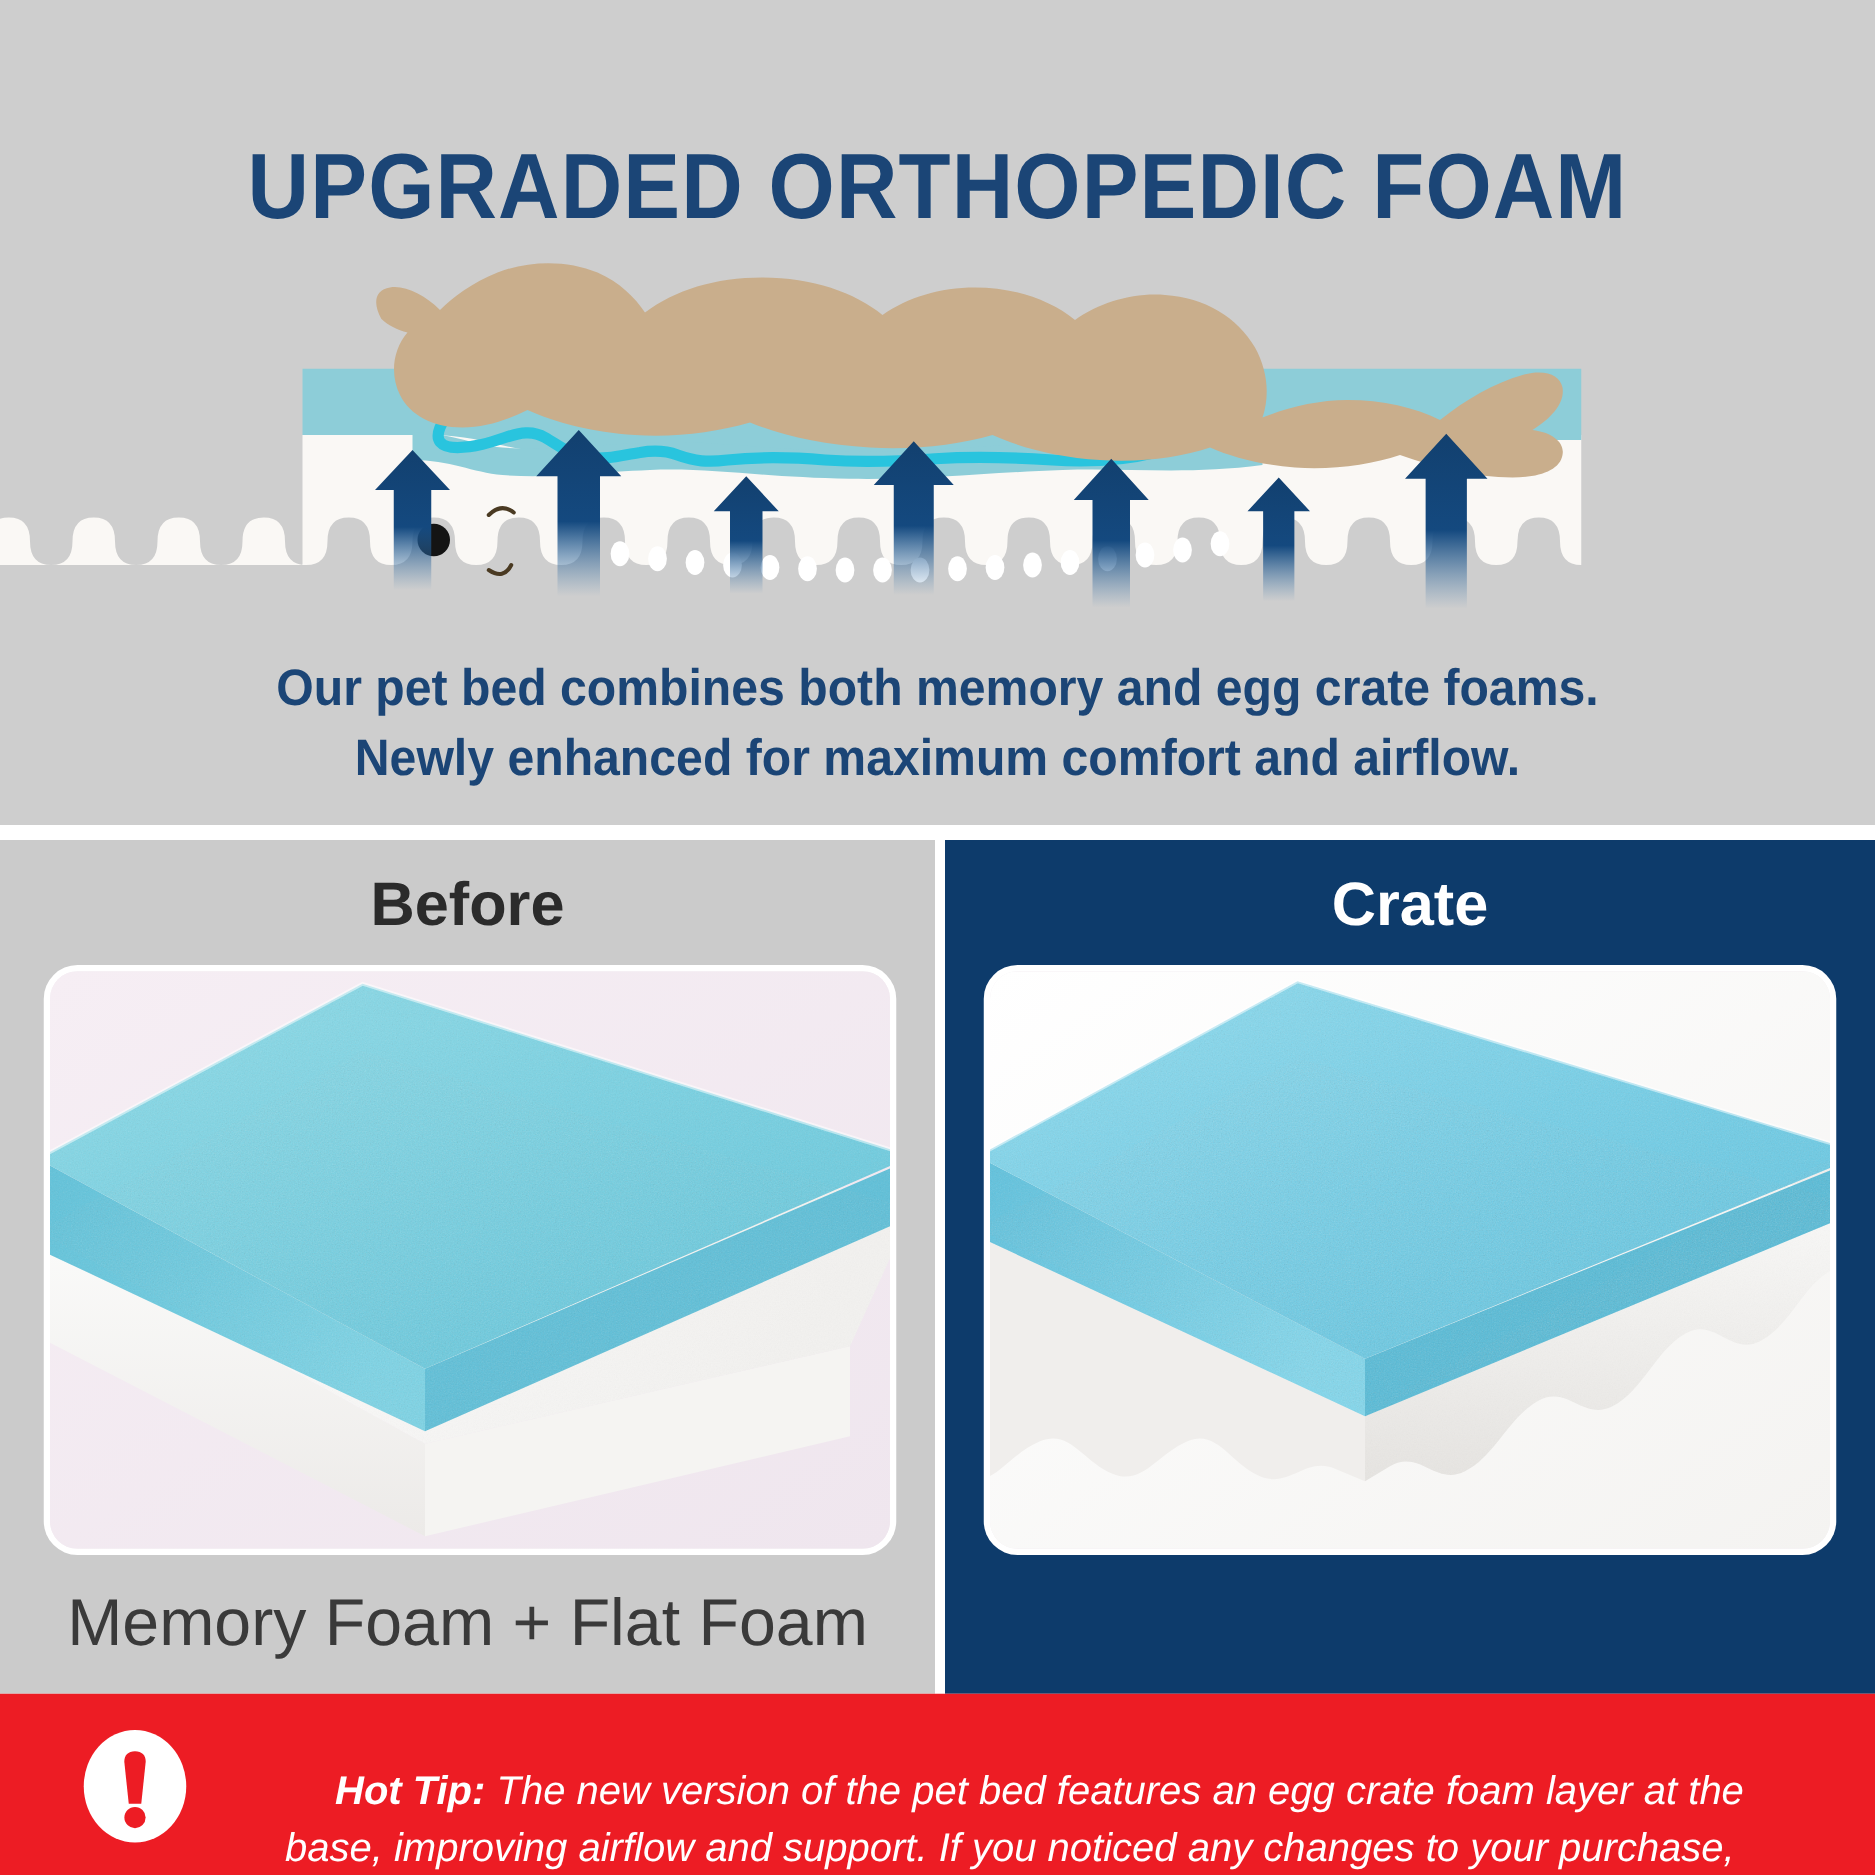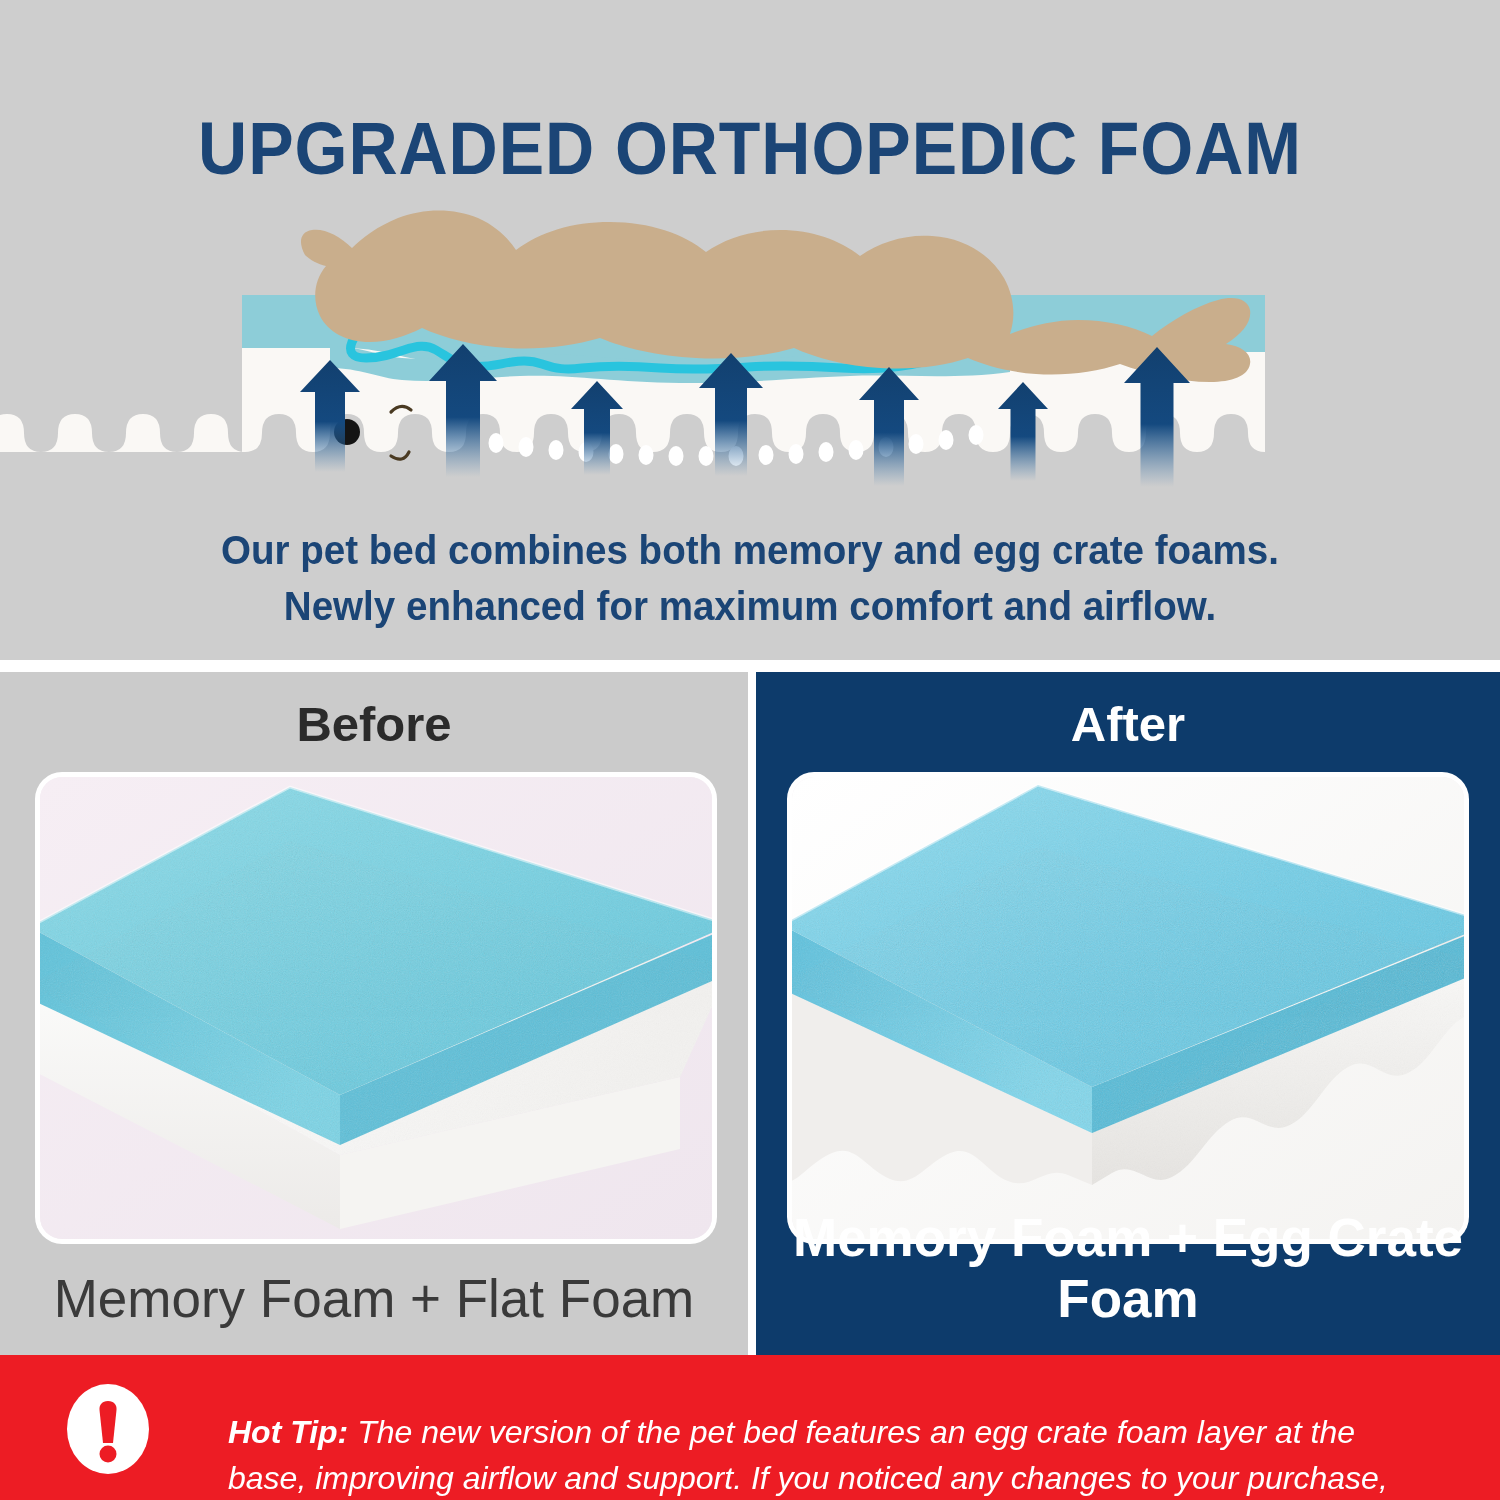--- a/index.html
+++ b/index.html
@@ -79,21 +79,21 @@
   }
   .tip-icon{
     position:absolute;left:62px;top:28px;width:92px;height:92px;
   }
   .tip-text{
     position:absolute;left:228px;top:22px;width:1205px;
     color:#ffffff;font-size:32px;line-height:46px;
     font-style:italic;font-weight:500;
     font-family:"Liberation Sans Narrow","Liberation Sans",sans-serif;
   }
-  .tip-text b{font-weight:700;font-style:italic;}
+  .tip-text b{font-weight:700;font-style:italic;margin-left:40px;}
 </style>
 </head>
 <body>
 
 <div class="page">
 
   <section class="hero">
 
     <h1 class="hero-title">UPGRADED ORTHOPEDIC FOAM</h1>
 
@@ -356,21 +356,21 @@
           </g>
 
           <path fill="none" stroke="#ffffff" stroke-opacity="0.5" stroke-width="3" d="M-10,150 L250,10 L690,148"></path>
         </svg>
       </div>
 
       <div class="panel-caption">Memory Foam + Flat Foam</div>
     </div>
 
     <div class="panel panel-after">
-      <div class="panel-head">After</div>
+      <div class="panel-head">Crate</div>
 
       <div class="photo photo-after">
         <svg viewBox="0 0 672 462" width="672" height="462">
           <defs>
             <linearGradient id="bgAfter" x1="0" y1="0" x2="1" y2="1">
               <stop offset="0%" stop-color="#ffffff"></stop>
               <stop offset="100%" stop-color="#f4f3f1"></stop>
             </linearGradient>
             <linearGradient id="blueTopA" x1="0.05" y1="0" x2="0.95" y2="1">
               <stop offset="0%" stop-color="#8fdcef"></stop>
@@ -438,21 +438,20 @@
             <path fill="#9a9691" d="M300,352 L672,150 L672,240
                      C650,252 640,284 616,296 C592,308 580,276 556,290
                      C532,304 522,336 498,348 C474,360 462,330 438,344
                      C414,358 404,388 380,400 C356,412 344,382 320,396 L300,408 Z"></path>
           </g>
 
           <path fill="none" stroke="#ffffff" stroke-opacity="0.5" stroke-width="3" d="M-10,148 L246,8 L700,146"></path>
         </svg>
       </div>
 
-      <div class="panel-caption">Memory Foam + Egg Crate Foam</div>
     </div>
   </section>
 
   <section class="tip">
     <svg class="tip-icon" viewBox="0 0 92 92">
       <ellipse cx="46" cy="46" rx="41" ry="45" fill="#ffffff"></ellipse>
       <path fill="#ed1c24" d="M46,18 c6,0 9,4 8.5,9 l-3.5,33 h-10 l-3.5,-33 c-0.5,-5 2.5,-9 8.5,-9 Z"></path>
       <circle cx="46" cy="71" r="8.5" fill="#ed1c24"></circle>
     </svg>
 

